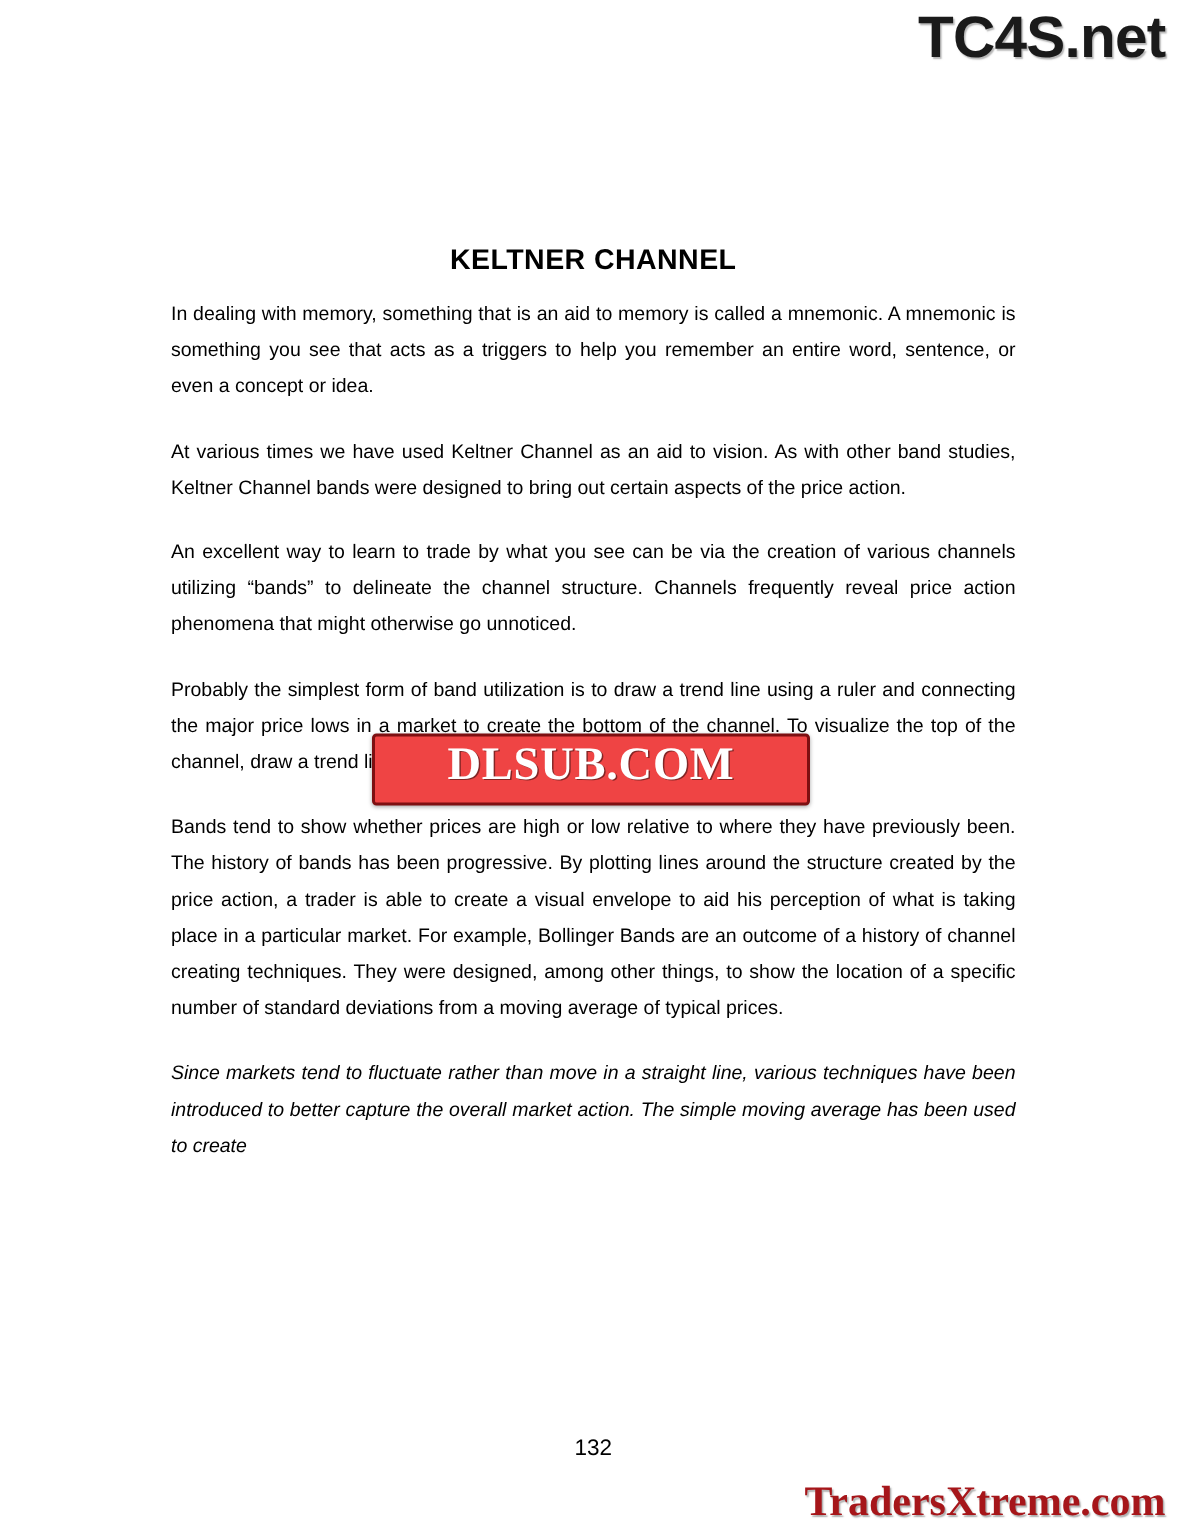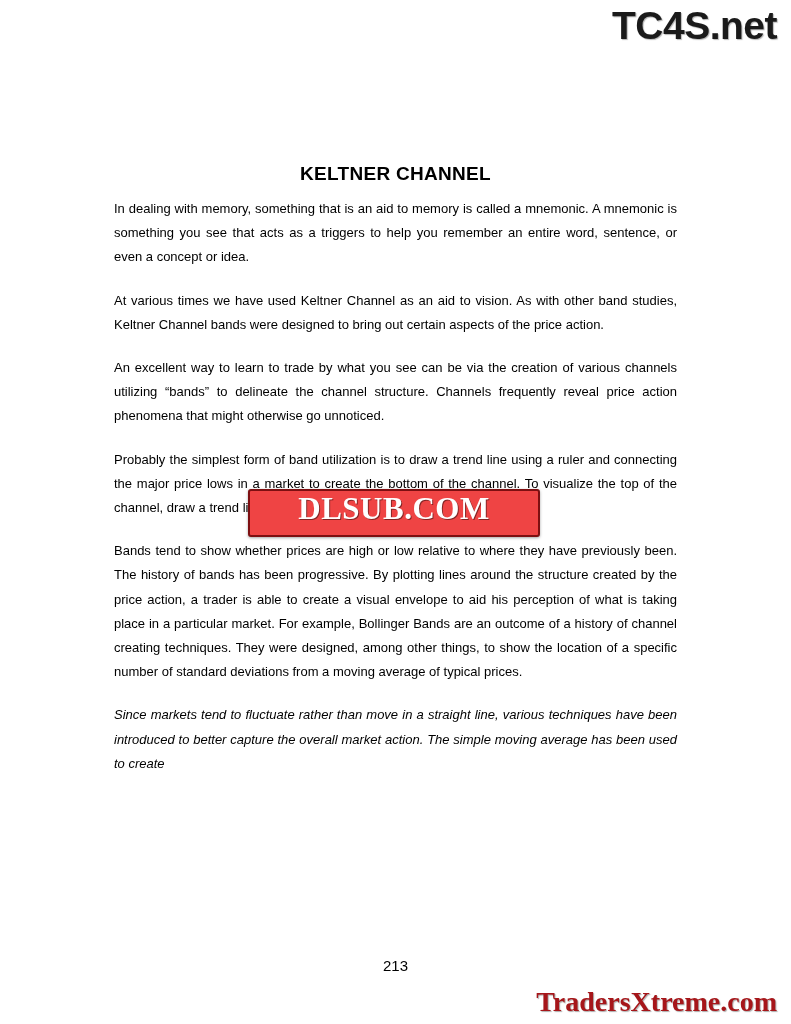--- a/index.html
+++ b/index.html
@@ -139,17 +139,17 @@
     <p>An excellent way to learn to trade by what you see can be via the creation of various channels utilizing “bands” to delineate the channel structure.   Channels frequently reveal price action phenomena that might otherwise go unnoticed.</p>
     <p>Probably the simplest form of band utilization is to draw a trend  line using a ruler and connecting the major price lows in a market to create the bottom of the channel.  To visualize the top of the channel, draw a trend line connecting the major price highs.</p>
     <p>Bands tend to show whether prices are high or low relative to where they have previously been. The history of bands has been progressive.   By plotting lines around the structure created by the price action, a trader is able to create a visual envelope to aid his perception of what is taking place in a particular market. For example, Bollinger Bands are an outcome of a history of channel creating techniques. They were designed, among other things, to show the location of a specific number of standard deviations from a moving average of typical prices.</p>
     <p>Since markets tend to fluctuate rather than move in a straight line, various techniques have been introduced to better capture the overall market action. The simple moving average has been used to create</p>
   </div>
 
   <div class="center-watermark">
     <span>DLSUB.COM</span>
   </div>
 
-  <div class="page-number">213</div>
+  <div class="page-number">132</div>
 
   <div class="bottom-watermark">TradersXtreme.com</div>
 
 </div>
 
 </body></html>

